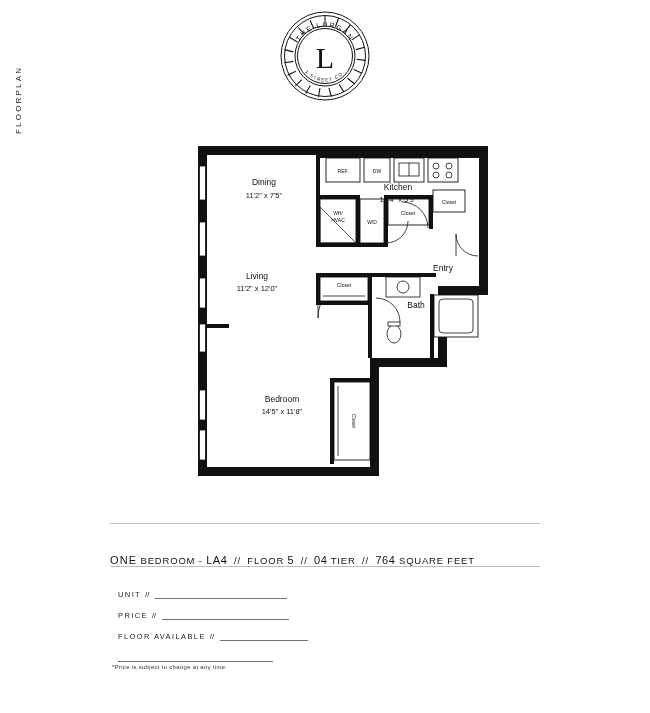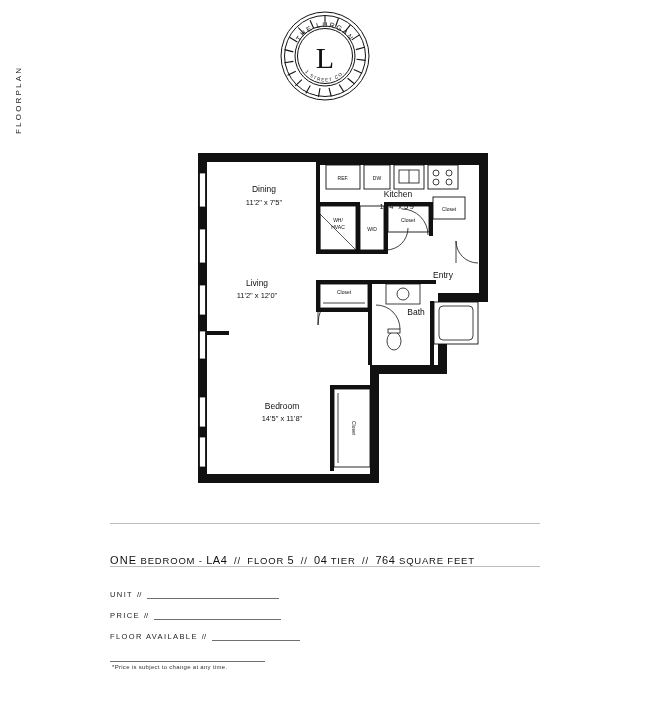--- a/index.html
+++ b/index.html
@@ -40,21 +40,21 @@
     top: 8px;
     width: 100px;
     height: 96px;
   }
   .logo-wrap svg { display: block; }
 
   
   .plan {
     position: absolute;
     left: 190px;
-    top: 145px;
+    top: 138px;
     width: 310px;
     height: 350px;
   }
   .plan svg { display: block; }
 
   .rm-label {
     font-family: "Liberation Sans", sans-serif;
     font-size: 8px;
     fill: #111;
     text-anchor: middle;
@@ -88,21 +88,21 @@
     color: #111;
     white-space: nowrap;
   }
   .spec-line .cap { font-size: 11px; letter-spacing: 1.1px; }
   .spec-line .sep { color: #111; margin: 0 3px; }
   .spec-line .num { font-size: 11px; letter-spacing: 0.6px; }
 
   
   .form {
     position: absolute;
-    left: 110px;
+    left: 118px;
     top: 578px;
     width: 440px;
   }
   .form-row {
     display: flex;
     align-items: flex-end;
     height: 21px;
   }
   .form-row .lbl {
     font-size: 7.5px;

